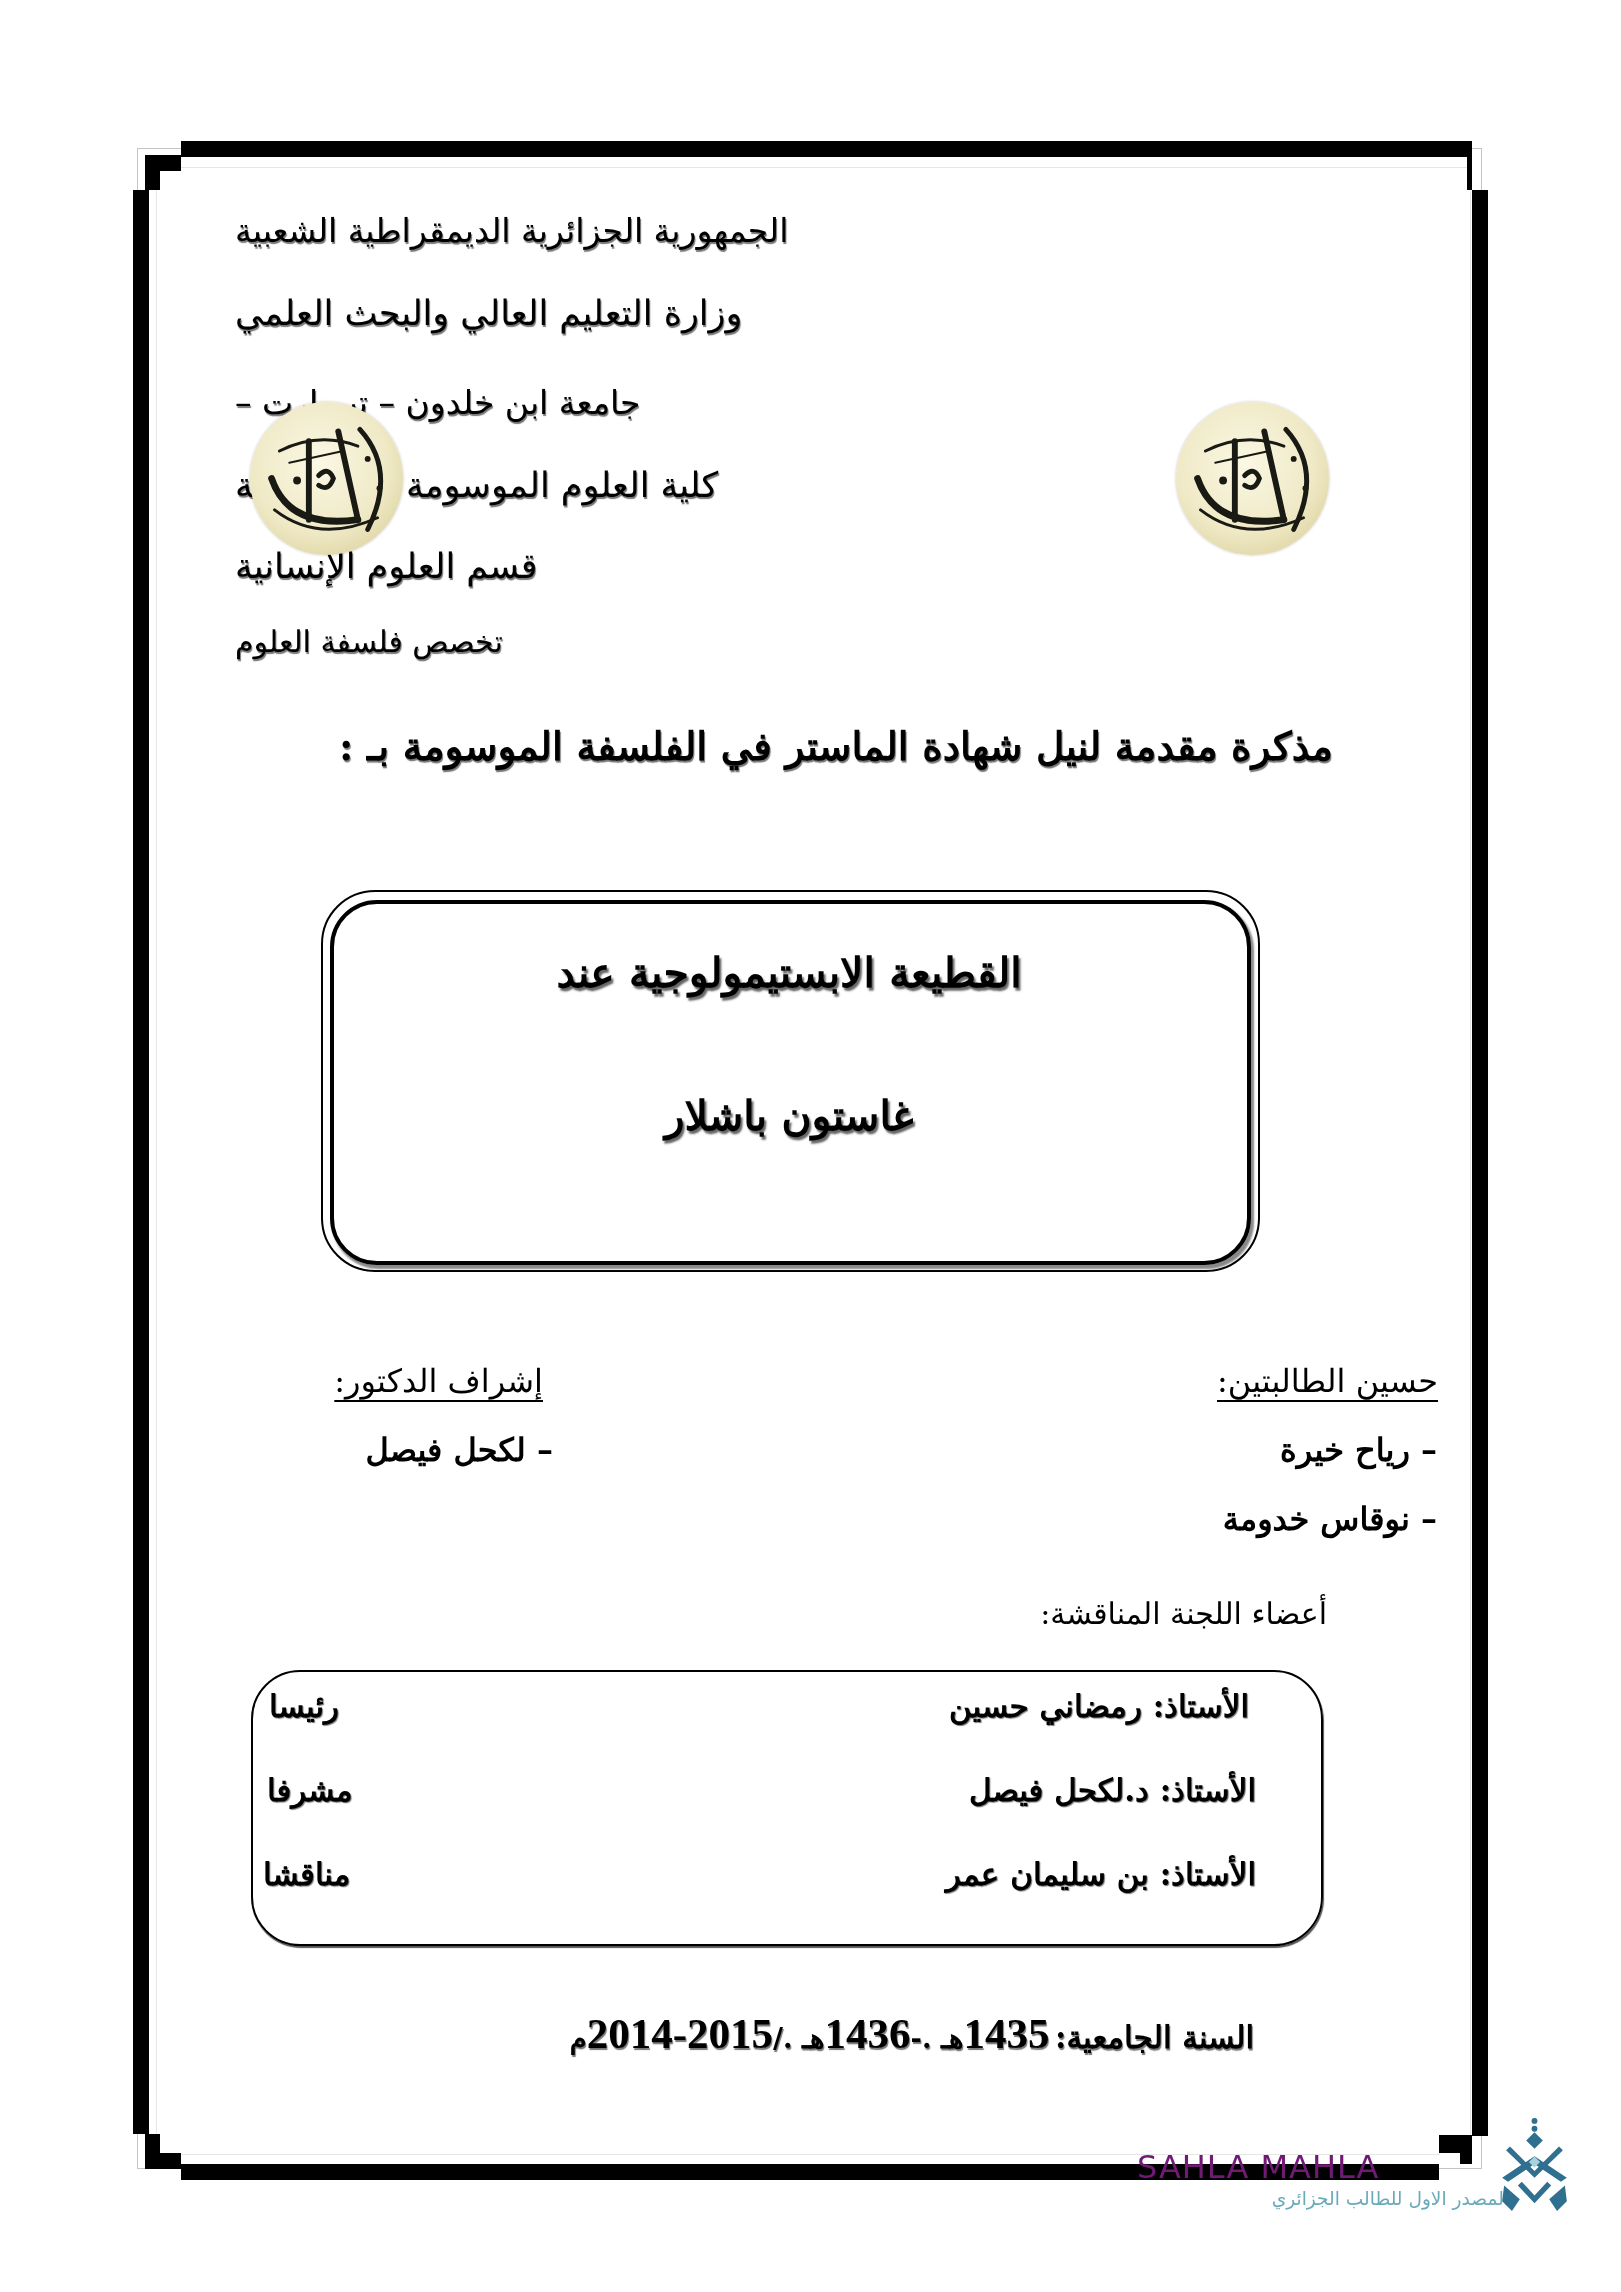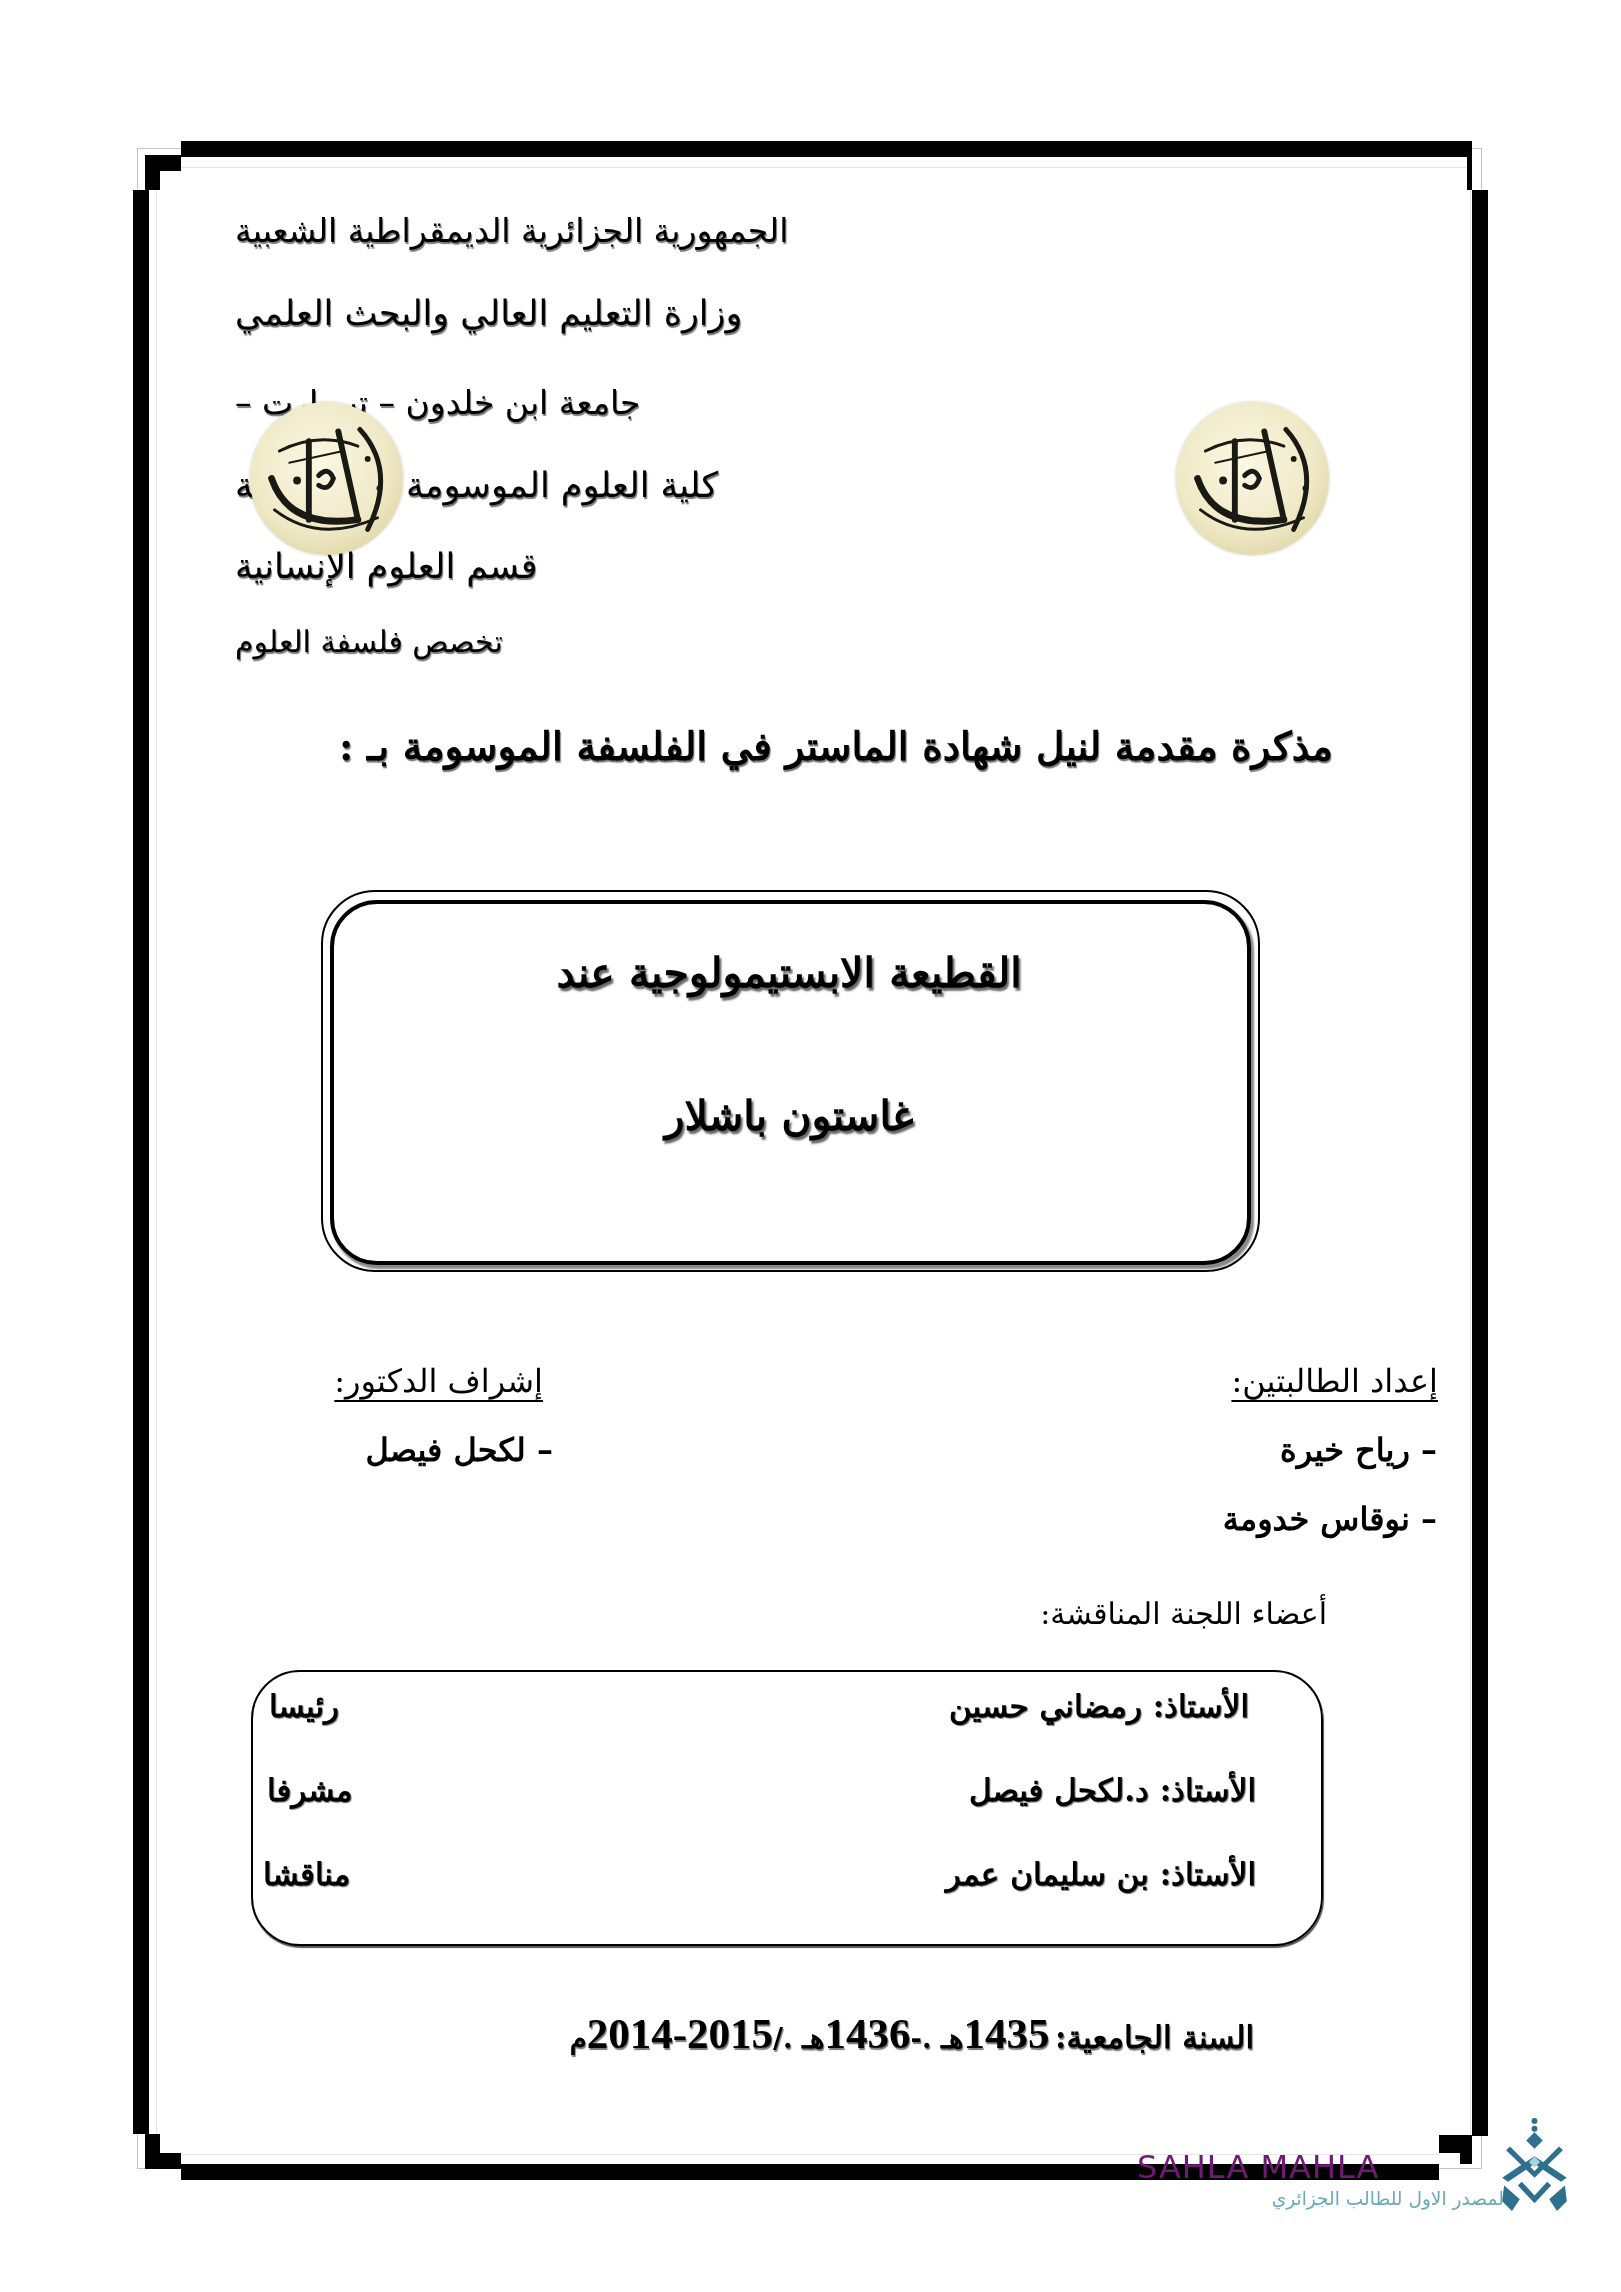--- a/index.html
+++ b/index.html
@@ -172,21 +172,21 @@
 </div>
 
 <div class="intro">مذكرة مقدمة لنيل شهادة الماستر في الفلسفة الموسومة بـ :</div>
 
 <div class="title-outer"></div>
 <div class="title-inner"></div>
 <div class="title-line" style="top:953px;">القطيعة الابستيمولوجية عند</div>
 <div class="title-line" style="top:1096px;">غاستون باشلار</div>
 
 <div>
-  <div class="lbl" style="right:183px;top:1362px;">إعداد الطالبتين:</div>
+  <div class="lbl" style="right:183px;top:1362px;">حسين الطالبتين:</div>
   <div class="name" style="right:184px;top:1431px;">– رياح خيرة</div>
   <div class="name" style="right:184px;top:1500px;">– نوقاس خدومة</div>
 </div>
 
 <div>
   <div class="lbl" style="right:1078px;top:1362px;">إشراف الدكتور:</div>
   <div class="name" style="right:1068px;top:1431px;">–  لكحل فيصل</div>
 </div>
 
 <div class="name" style="right:294px;top:1596px;font-weight:normal;font-size:30px;">أعضاء اللجنة المناقشة:</div>

